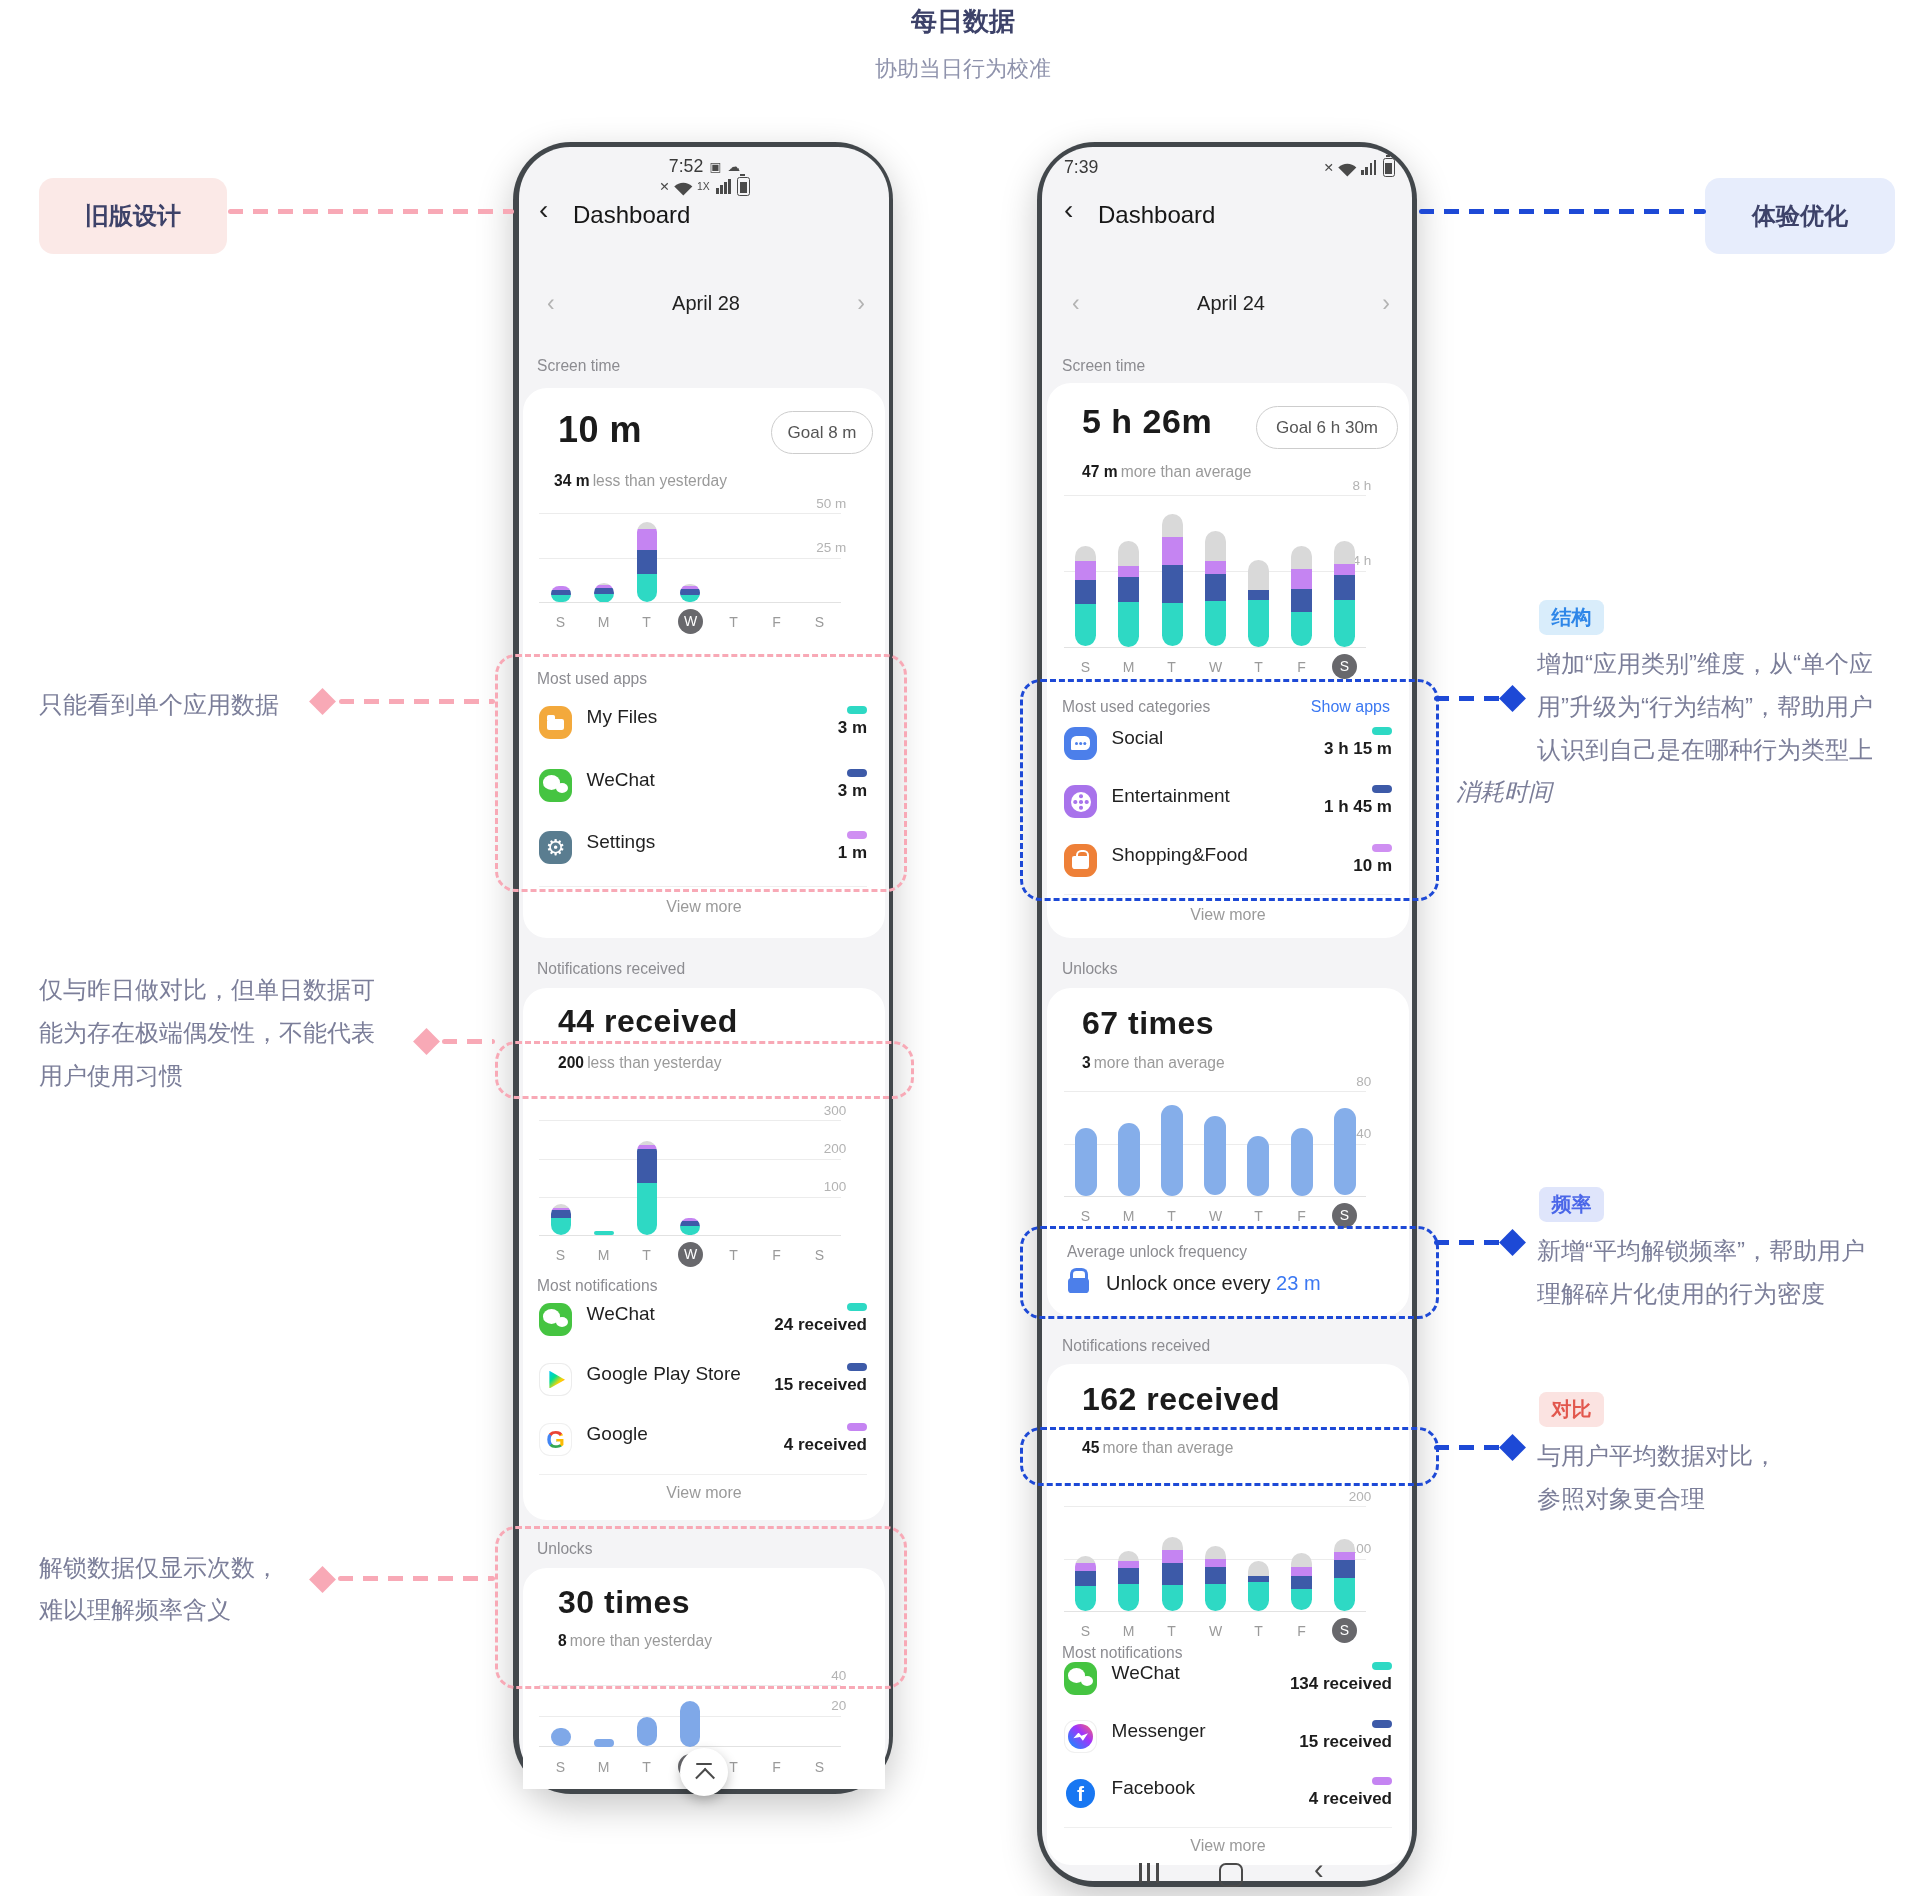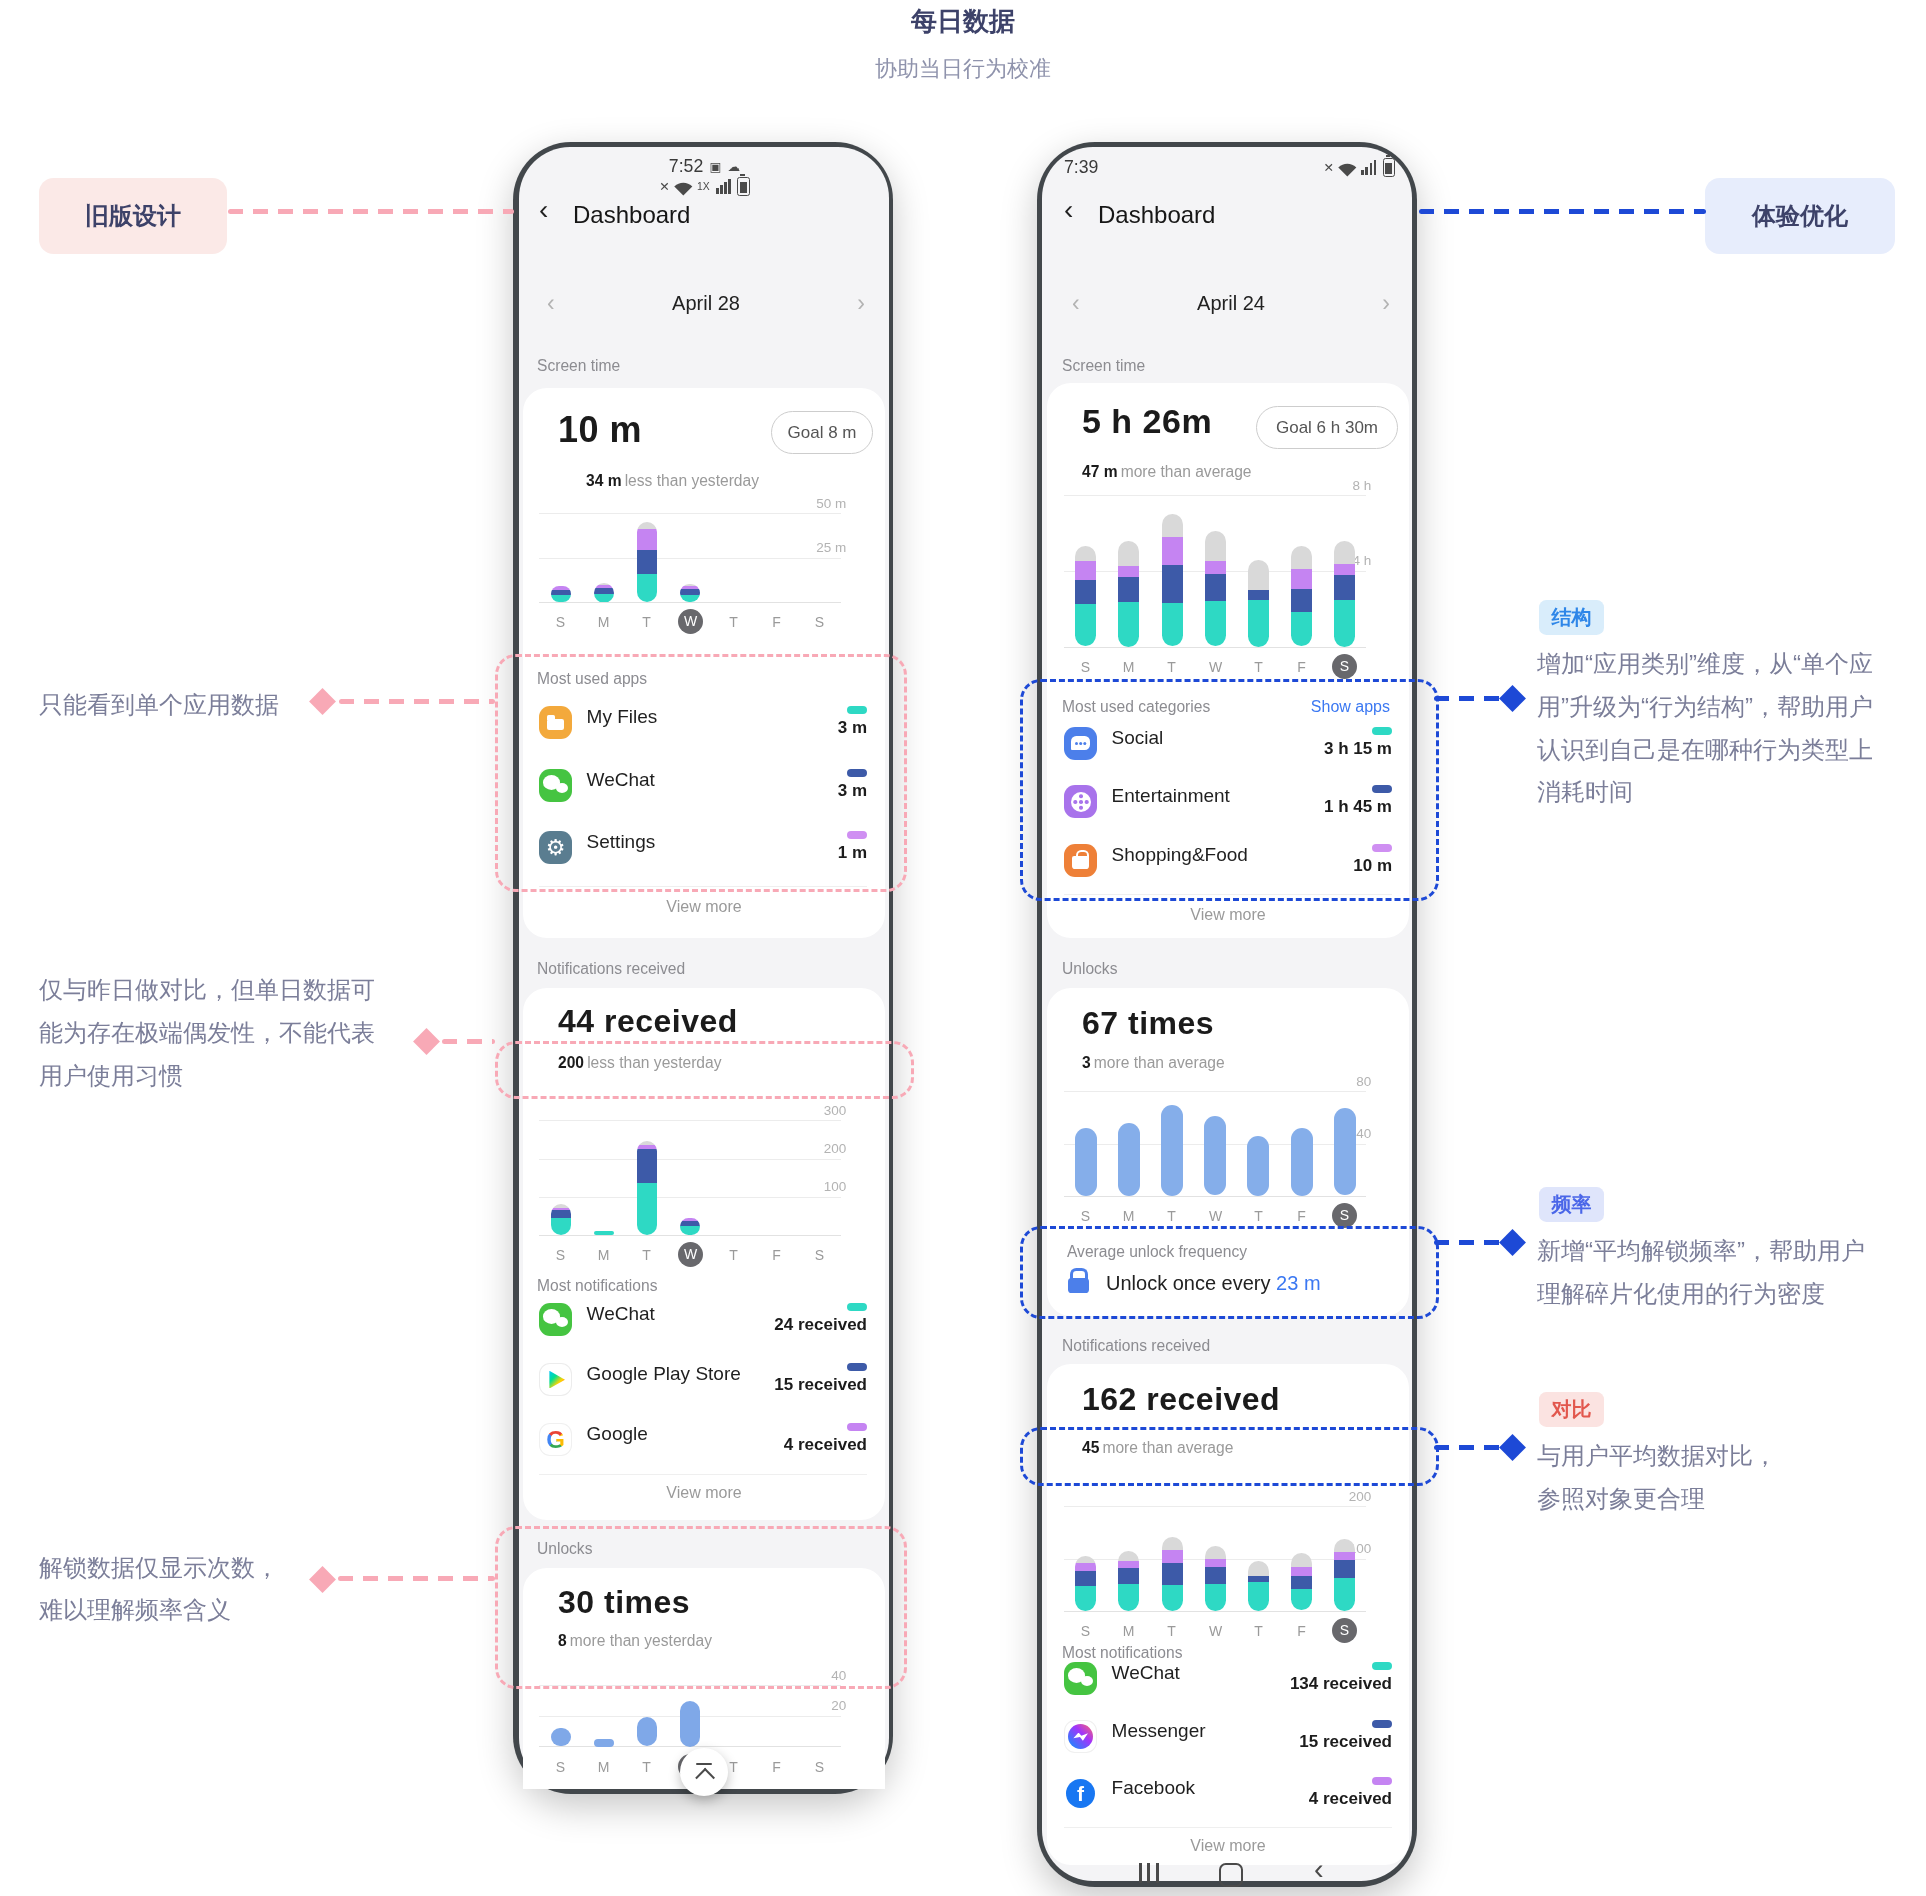--- a/index.html
+++ b/index.html
@@ -130,21 +130,21 @@
     <span class="datearrow">‹</span>
     <span class="dateval">April 28</span>
     <span class="datearrow">›</span>
   </div>
 
   <div class="abs seclabel" style="left:537px;top:357px;">Screen time</div>
 
   <div class="card" style="left:523px;top:388px;width:362px;height:550px;"></div>
   <div class="abs bigval" style="left:558px;top:409px;font-size:36px;">10 m</div>
   <div class="abs goalpill" style="left:771px;top:411px;width:100px;height:41px;">Goal 8 m</div>
-  <div class="abs delta" style="left:586px;top:472px;"><b>34 m</b><span>less than yesterday</span></div>
+  <div class="abs delta" style="left:554px;top:472px;"><b>34 m</b><span>less than yesterday</span></div>
   <div class="chart" style="left:539px;top:503px;width:302px;height:141px;">
       <div class="gridline" style="top: 10.4px; width: 302px;"></div>
       <div class="gridlabel" style="right: -5.2px; top: -7.3px;">50 m</div>
       <div class="gridline" style="top: 55px; width: 302px;"></div>
       <div class="gridlabel" style="right: -5.2px; top: 37px;">25 m</div>
       <div class="baseline" style="top: 99px; width: 302px;"></div>
       <div class="barwrap" style="left: 11.7px; top: 83px; width: 20px; height: 16px; border-radius: 10px;">
         <div style="width: 100%; height: 22.2222%; background: rgb(197, 132, 242);"></div>
         <div style="width: 100%; height: 33.3333%; background: rgb(61, 90, 168);"></div>
         <div style="width: 100%; height: 44.4444%; background: rgb(46, 217, 196);"></div>
@@ -601,21 +601,21 @@
 
   <div class="abs notetext" style="left:39px;top:1546px;">解锁数据仅显示次数，</div>
   <div class="abs notetext" style="left:39px;top:1588px;">难以理解频率含义</div>
   <div class="abs diamond dia-pink" style="left:313px;top:1570px;"></div>
   <div class="abs dashline-pink" style="left:338px;top:1576px;width:157px;"></div>
 
   <div class="abs tagpill" style="left:1539px;top:600px;background:#D9EDFB;color:#2E86E8;">结构</div>
   <div class="abs notetext" style="left:1537px;top:642px;">增加“应用类别”维度，从“单个应</div>
   <div class="abs notetext" style="left:1537px;top:685px;">用”升级为“行为结构”，帮助用户</div>
   <div class="abs notetext" style="left:1537px;top:728px;">认识到自己是在哪种行为类型上</div>
-  <div class="abs notetext" style="left:1537px;top:770px;">消耗时间</div>
+  <div class="abs notetext" style="left:1456px;top:770px;font-style:italic;">消耗时间</div>
   <div class="abs diamond dia-blue" style="left:1503px;top:689px;"></div>
   <div class="abs dashline-blue" style="left:1434px;top:696px;width:68px;"></div>
 
   <div class="abs tagpill" style="left:1539px;top:1187px;background:#DFE5FB;color:#4A66E8;">频率</div>
   <div class="abs notetext" style="left:1537px;top:1229px;">新增“平均解锁频率”，帮助用户</div>
   <div class="abs notetext" style="left:1537px;top:1272px;">理解碎片化使用的行为密度</div>
   <div class="abs diamond dia-blue" style="left:1503px;top:1233px;"></div>
   <div class="abs dashline-blue" style="left:1434px;top:1240px;width:68px;"></div>
 
   <div class="abs tagpill" style="left:1539px;top:1392px;background:#FBE3E1;color:#E2574D;">对比</div>

